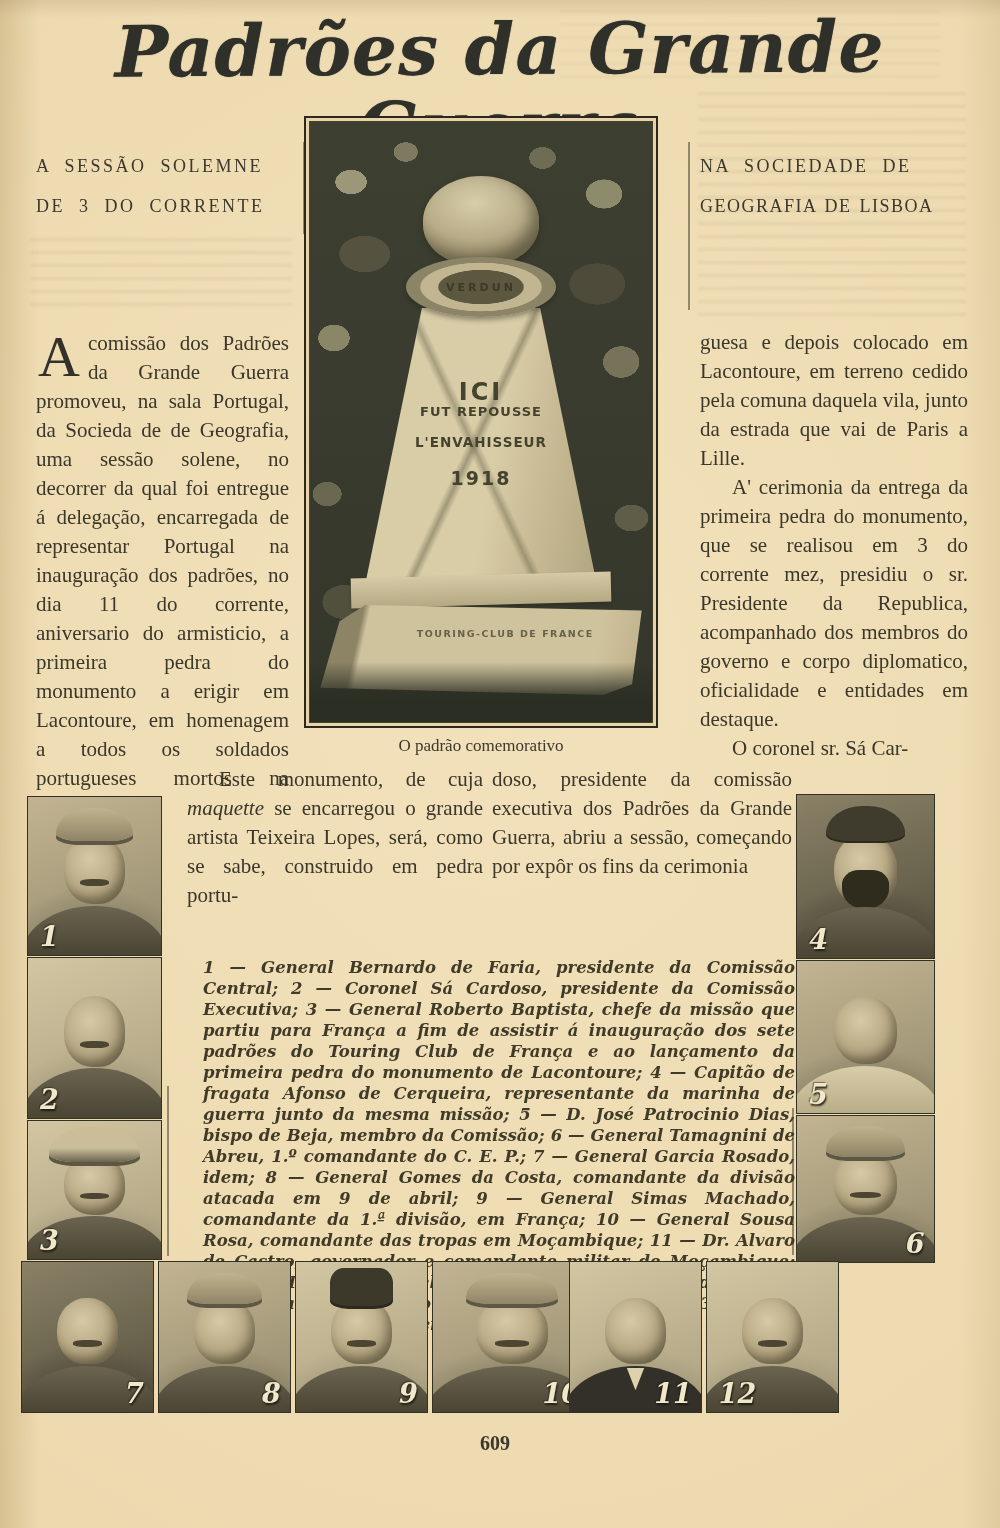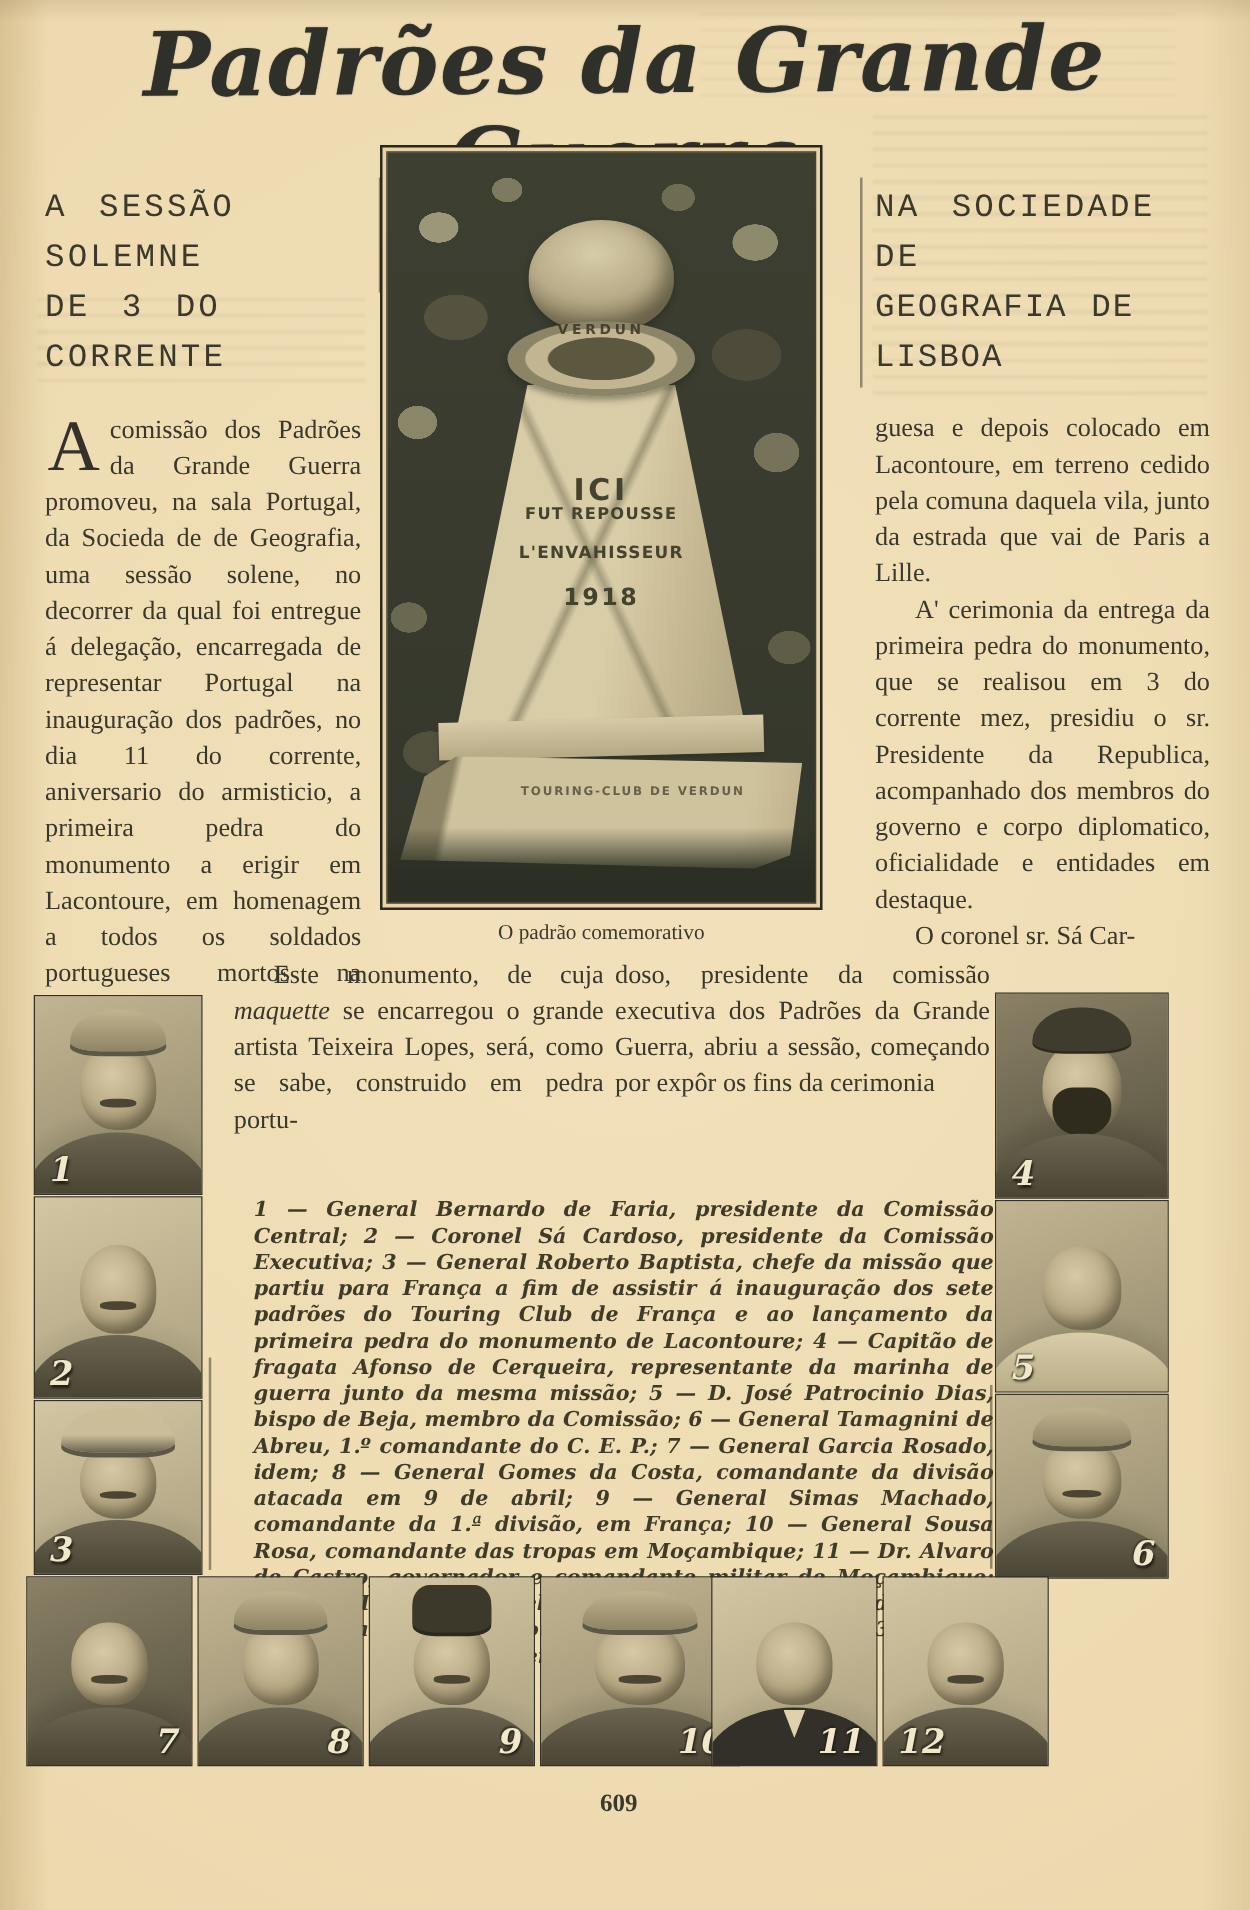--- a/index.html
+++ b/index.html
@@ -14,22 +14,22 @@
   }
   
   .title{
     position:absolute;left:40px;top:10px;width:920px;margin:0;
     font-family:"DejaVu Serif",serif;font-style:italic;font-weight:bold;
     font-size:71px;line-height:1.1;text-align:center;color:#30302a;
     letter-spacing:1px;transform:rotate(-.4deg);
     text-shadow:0 0 1px rgba(40,40,30,.6);
   }
   
-  .hdr{position:absolute;font-size:26px;line-height:40px;letter-spacing:2.5px;
-    word-spacing:7px;color:#3c392c;font-weight:500;font-family:Liberation Mono, monospace;}
+  .hdr{position:absolute;font-size:18px;line-height:40px;letter-spacing:2.5px;
+    word-spacing:7px;color:#3c392c;font-weight:500;}
   .hdr-left{left:36px;top:146px;width:265px;}
   .hdr-right{left:700px;top:146px;width:272px;}
   .hdr-right .l2{letter-spacing:1.5px;word-spacing:2px;}
   .rule{position:absolute;width:2px;background:rgba(72,66,48,.55);}
   .rule-a{left:303px;top:142px;height:92px;}
   .rule-b{left:688px;top:142px;height:168px;}
   .rule-c{left:167px;top:1086px;height:170px;}
   .rule-d{left:792px;top:1108px;height:147px;}
   
   .bleed{position:absolute;opacity:.5;pointer-events:none;
@@ -56,21 +56,21 @@
       radial-gradient(46px 34px at 84% 27%, #4e4b3a 0 60%, rgba(0,0,0,0) 61%),
       radial-gradient(36px 28px at 10% 80%, #51503d 0 60%, rgba(0,0,0,0) 61%),
       radial-gradient(36px 28px at 90% 84%, #43422f 0 60%, rgba(0,0,0,0) 61%),
       linear-gradient(#3d4031,#33362a);
   }
   .helmet{position:absolute;left:33%;top:9%;width:34%;height:15%;
     border-radius:50% 50% 46% 46%;
     background:radial-gradient(70% 60% at 45% 30%, #d8cda9, #b9ad89 65%, #948968);
     box-shadow:inset -8px -8px 14px rgba(50,48,34,.45), 0 3px 6px rgba(30,30,20,.4);}
   .wreath{position:absolute;left:28%;top:22.5%;width:44%;height:10%;
-    border-radius:50%;display:flex;align-items:flex-start;justify-content:center;
+    border-radius:50%;display:flex;align-items:center;justify-content:center;
     background:radial-gradient(closest-side, #5b583f 0 56%, #c2b692 58% 80%, #8c8466 82% 100%);
     box-shadow:0 3px 5px rgba(30,30,20,.4);}
   .wreath span{font-family:"DejaVu Sans",sans-serif;font-weight:bold;font-size:11px;
     letter-spacing:3px;color:rgba(56,52,34,.85);}
   .shaft{position:absolute;left:14%;top:31%;width:72%;height:46%;
     clip-path:polygon(26% 0,74% 0,97% 100%,3% 100%);
     background:
       linear-gradient(115deg, rgba(0,0,0,0) 46%, rgba(92,88,64,.45) 48%, rgba(0,0,0,0) 50%),
       linear-gradient(65deg, rgba(0,0,0,0) 46%, rgba(92,88,64,.40) 48%, rgba(0,0,0,0) 50%),
       linear-gradient(100deg,#d9cda8 0 55%,#cabd97 70%,#b0a480);}
@@ -199,21 +199,21 @@
           <div class="l2">FUT REPOUSSE</div>
           <div class="l3">L'ENVAHISSEUR</div>
           <div class="l4">1918</div>
         </div>
       </div>
       <div class="wreath">
         <span>VERDUN</span>
       </div>
       <div class="base-top"></div>
       <div class="base">
-        <span>TOURING-CLUB DE VERDUN</span>
+        <span>TOURING-CLUB DE FRANCE</span>
       </div>
       <div class="ground"></div>
     </div>
   </figure>
   <div class="photo-caption">O padrão comemorativo</div>
 
   <div class="col col-left">
     <span class="dropcap">A</span><span>comissão dos Padrões da Grande Guerra promoveu, na sala Portugal, da Socieda de de Geografia, uma sessão solene, no decorrer da qual foi entregue á delegação, encarregada de representar Portugal na inauguração dos padrões, no dia 11 do corrente, aniversario do armisticio, a primeira pedra do monumento a erigir em Lacontoure, em homenagem a todos os soldados portugueses mortos na guerra.</span>
   </div>
 

